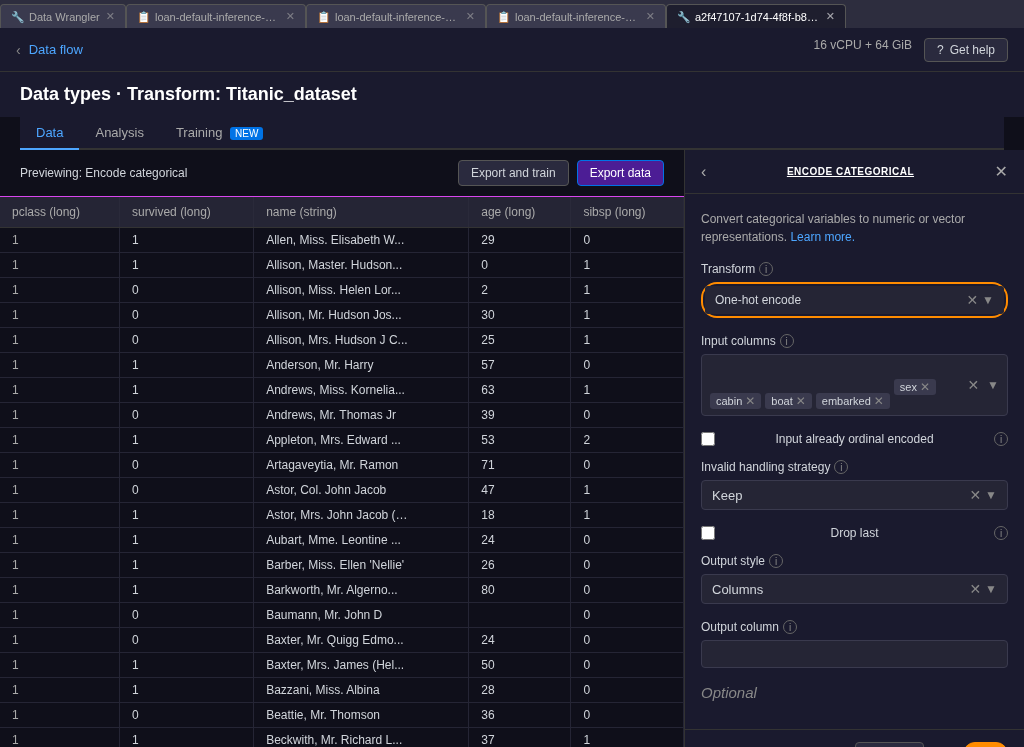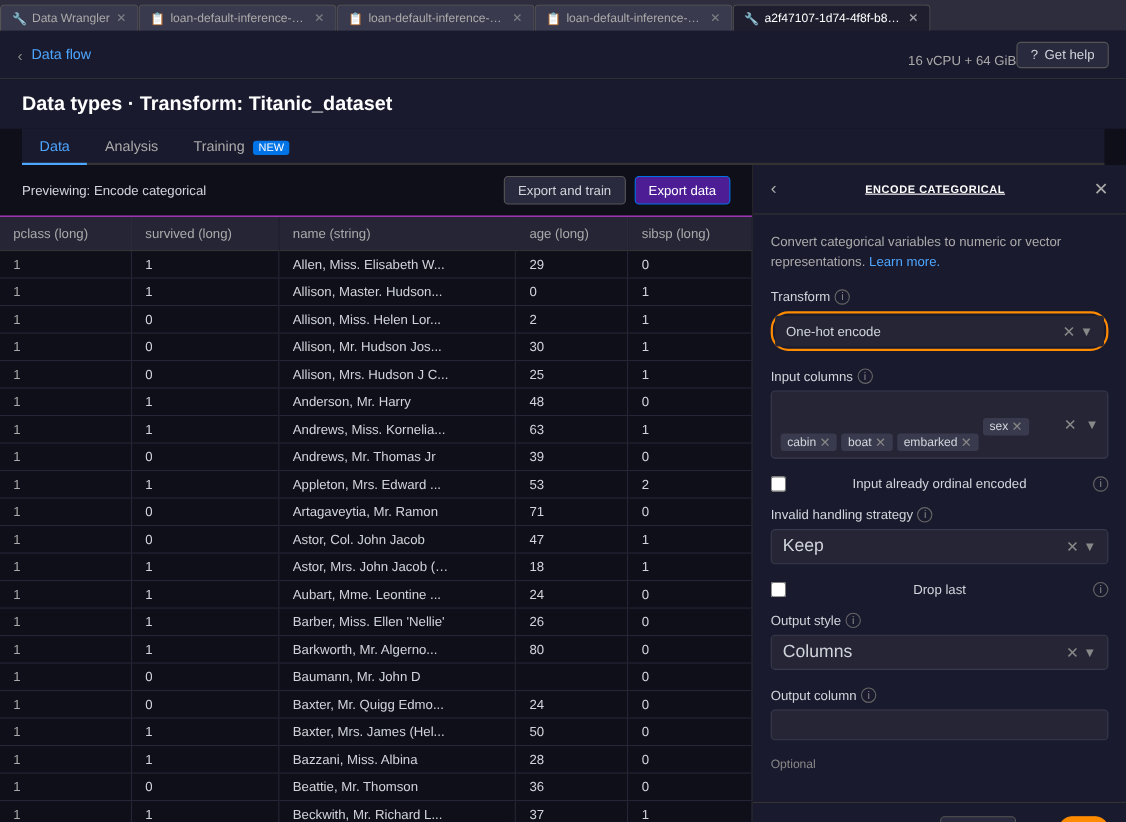--- a/index.html
+++ b/index.html
@@ -14,21 +14,21 @@
     .browser-tab .tab-close { flex-shrink: 0; opacity: 0.6; cursor: pointer; }
 
     
     .app { background: #0f0f1a; height: calc(747px - 28px); display: flex; flex-direction: column; }
 
     
     .top-bar { display: flex; align-items: center; justify-content: space-between; padding: 6px 16px; background: #1a1a2e; border-bottom: 1px solid #333; height: 44px; }
     .top-bar-left { display: flex; align-items: center; gap: 8px; }
     .breadcrumb-arrow { color: #888; font-size: 14px; }
     .breadcrumb-link { color: #4da6ff; font-size: 13px; cursor: pointer; }
-    .top-bar-right { display: flex; align-items: flex-end; }
+    .top-bar-right { display: flex; align-items: flex-start; gap: 12px; }
     .resource-info { color: #aaa; font-size: 12px; }
     .get-help-btn { background: #2a2a3e; border: 1px solid #555; color: #d1d5db; padding: 4px 12px; border-radius: 4px; font-size: 12px; cursor: pointer; display: flex; align-items: center; gap: 6px; }
 
     
     .page-header { padding: 12px 20px 0; background: #1a1a2e; }
     .page-title { font-size: 18px; font-weight: 600; color: #fff; margin-bottom: 12px; }
 
     
     .tab-bar { display: flex; gap: 0; border-bottom: 2px solid #333; margin: 0 20px; }
     .tab-item { padding: 8px 16px; font-size: 13px; color: #aaa; cursor: pointer; border-bottom: 2px solid transparent; margin-bottom: -2px; }
@@ -82,26 +82,26 @@
     .tag-remove { background: none; border: none; color: #888; cursor: pointer; font-size: 12px; line-height: 1; padding: 0; }
     .tags-actions { display: flex; align-items: center; gap: 4px; margin-left: auto; }
 
     
     .checkbox-row { display: flex; align-items: center; gap: 8px; margin-bottom: 14px; justify-content: space-between; }
     .checkbox-row input[type="checkbox"] { width: 14px; height: 14px; accent-color: #0073e6; }
     .checkbox-label { font-size: 12px; color: #d1d5db; }
 
     
     .normal-select { display: flex; align-items: center; background: #252535; border-radius: 4px; padding: 6px 10px; border: 1px solid #3a3a4e; }
-    .normal-select .select-value { flex: 1; color: #d1d5db; font-size: 16px; }
+    .normal-select .select-value { flex: 1; color: #d1d5db; font-size: 13px; }
 
     
     .text-input { background: #252535; border: 1px solid #3a3a4e; border-radius: 4px; padding: 6px 10px; color: #d1d5db; font-size: 12px; width: 100%; outline: none; }
 
-    .optional-label { font-size: 11px; color: #888; margin-bottom: 12px; }
+    .optional-label { font-size: 15px; color: #888; margin-bottom: 12px; font-style: italic; }
 
     
     .panel-footer { display: flex; align-items: center; justify-content: space-between; padding: 12px 16px; border-top: 1px solid #333; margin-top: auto; }
     .clear-btn { background: none; border: none; color: #d1d5db; font-size: 12px; cursor: pointer; }
     .footer-right-btns { display: flex; gap: 8px; }
     .preview-btn { background: #2a2a3e; border: 1px solid #555; color: #d1d5db; padding: 5px 12px; border-radius: 4px; font-size: 12px; cursor: pointer; }
     .add-btn { background: #ff8c00; border: 1px solid #ff8c00; color: #fff; padding: 5px 10px; border-radius: 12px; font-size: 12px; cursor: pointer; font-weight: 600; margin-left: 31px; }
 
     ::-webkit-scrollbar { width: 6px; height: 6px; }
     ::-webkit-scrollbar-track { background: #1a1a2e; }
@@ -225,21 +225,21 @@
                 <td>1</td>
                 <td>0</td>
                 <td>Allison, Mrs. Hudson J C...</td>
                 <td>25</td>
                 <td>1</td>
               </tr>
               <tr>
                 <td>1</td>
                 <td>1</td>
                 <td>Anderson, Mr. Harry</td>
-                <td>48</td>
+                <td>57</td>
                 <td>0</td>
               </tr>
               <tr>
                 <td>1</td>
                 <td>1</td>
                 <td>Andrews, Miss. Kornelia...</td>
                 <td>63</td>
                 <td>1</td>
               </tr>
               <tr>

